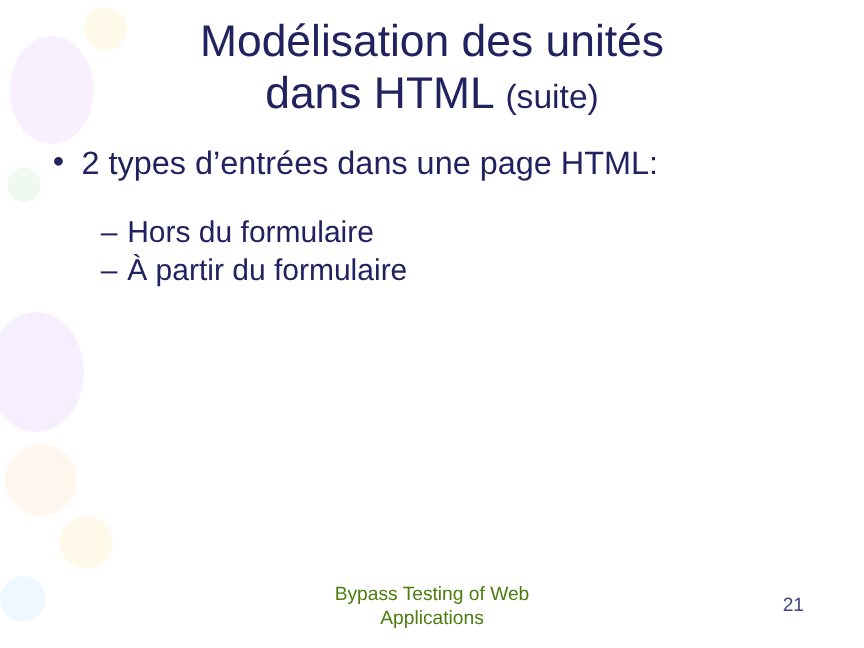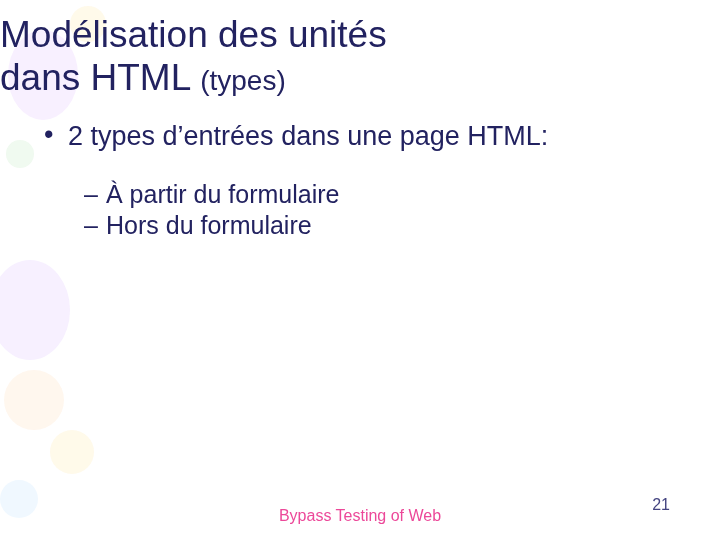--- a/index.html
+++ b/index.html
@@ -16,21 +16,21 @@
   .blob { position: absolute; border-radius: 50%; }
 
   .slide {
     position: relative;
     width: 720px;
     height: 540px;
     padding: 0;
   }
 
   .title {
-    text-align: left;
+    text-align: center;
     padding-top: 14px;
     font-size: 37px;
     line-height: 1.15;
     font-weight: 400;
     color: #222260;
   }
   .title .sub { font-size: 28px; }
 
   .content {
     padding: 22px 42px 0 42px;
@@ -65,21 +65,21 @@
     left: 0;
     top: 0;
   }
 
   .footer-center {
     position: absolute;
     left: 0; right: 0;
     bottom: 14px;
     text-align: center;
     font-size: 16px;
-    color: #ec4899;
+    color: #4d7c0f;
     line-height: 1.25;
   }
   .footer-right {
     position: absolute;
     right: 50px;
     bottom: 26px;
     font-size: 16px;
     color: #444480;
   }
 </style>
@@ -94,36 +94,37 @@
   <div class="blob" style="width:60px;height:60px;left:4px;top:370px;background:#ffd0a0;"></div>
   <div class="blob" style="width:44px;height:44px;left:50px;top:430px;background:#ffe08a;"></div>
   <div class="blob" style="width:38px;height:38px;left:0px;top:480px;background:#a8d8ff;"></div>
 </div>
 
 <div class="slide">
 
   <div class="title">
     <div>Modélisation des unités</div>
     <div>
-      <span>dans HTML </span><span class="sub">(types)</span>
+      <span>dans HTML </span><span class="sub">(suite)</span>
     </div>
   </div>
 
   <div class="content">
     <div class="bullet-l1">
       <span>2 types d’entrées dans une page HTML:</span>
     </div>
     <div class="sublist">
       <div class="bullet-l2">
-        <span>À partir du formulaire</span>
+        <span>Hors du formulaire</span>
       </div>
       <div class="bullet-l2">
-        <span>Hors du formulaire</span>
+        <span>À partir du formulaire</span>
       </div>
     </div>
   </div>
 
   <div class="footer-center">
     <div>Bypass Testing of Web</div>
+    <div>Applications</div>
   </div>
   <div class="footer-right">21</div>
 
 </div>
 
 </body></html>

